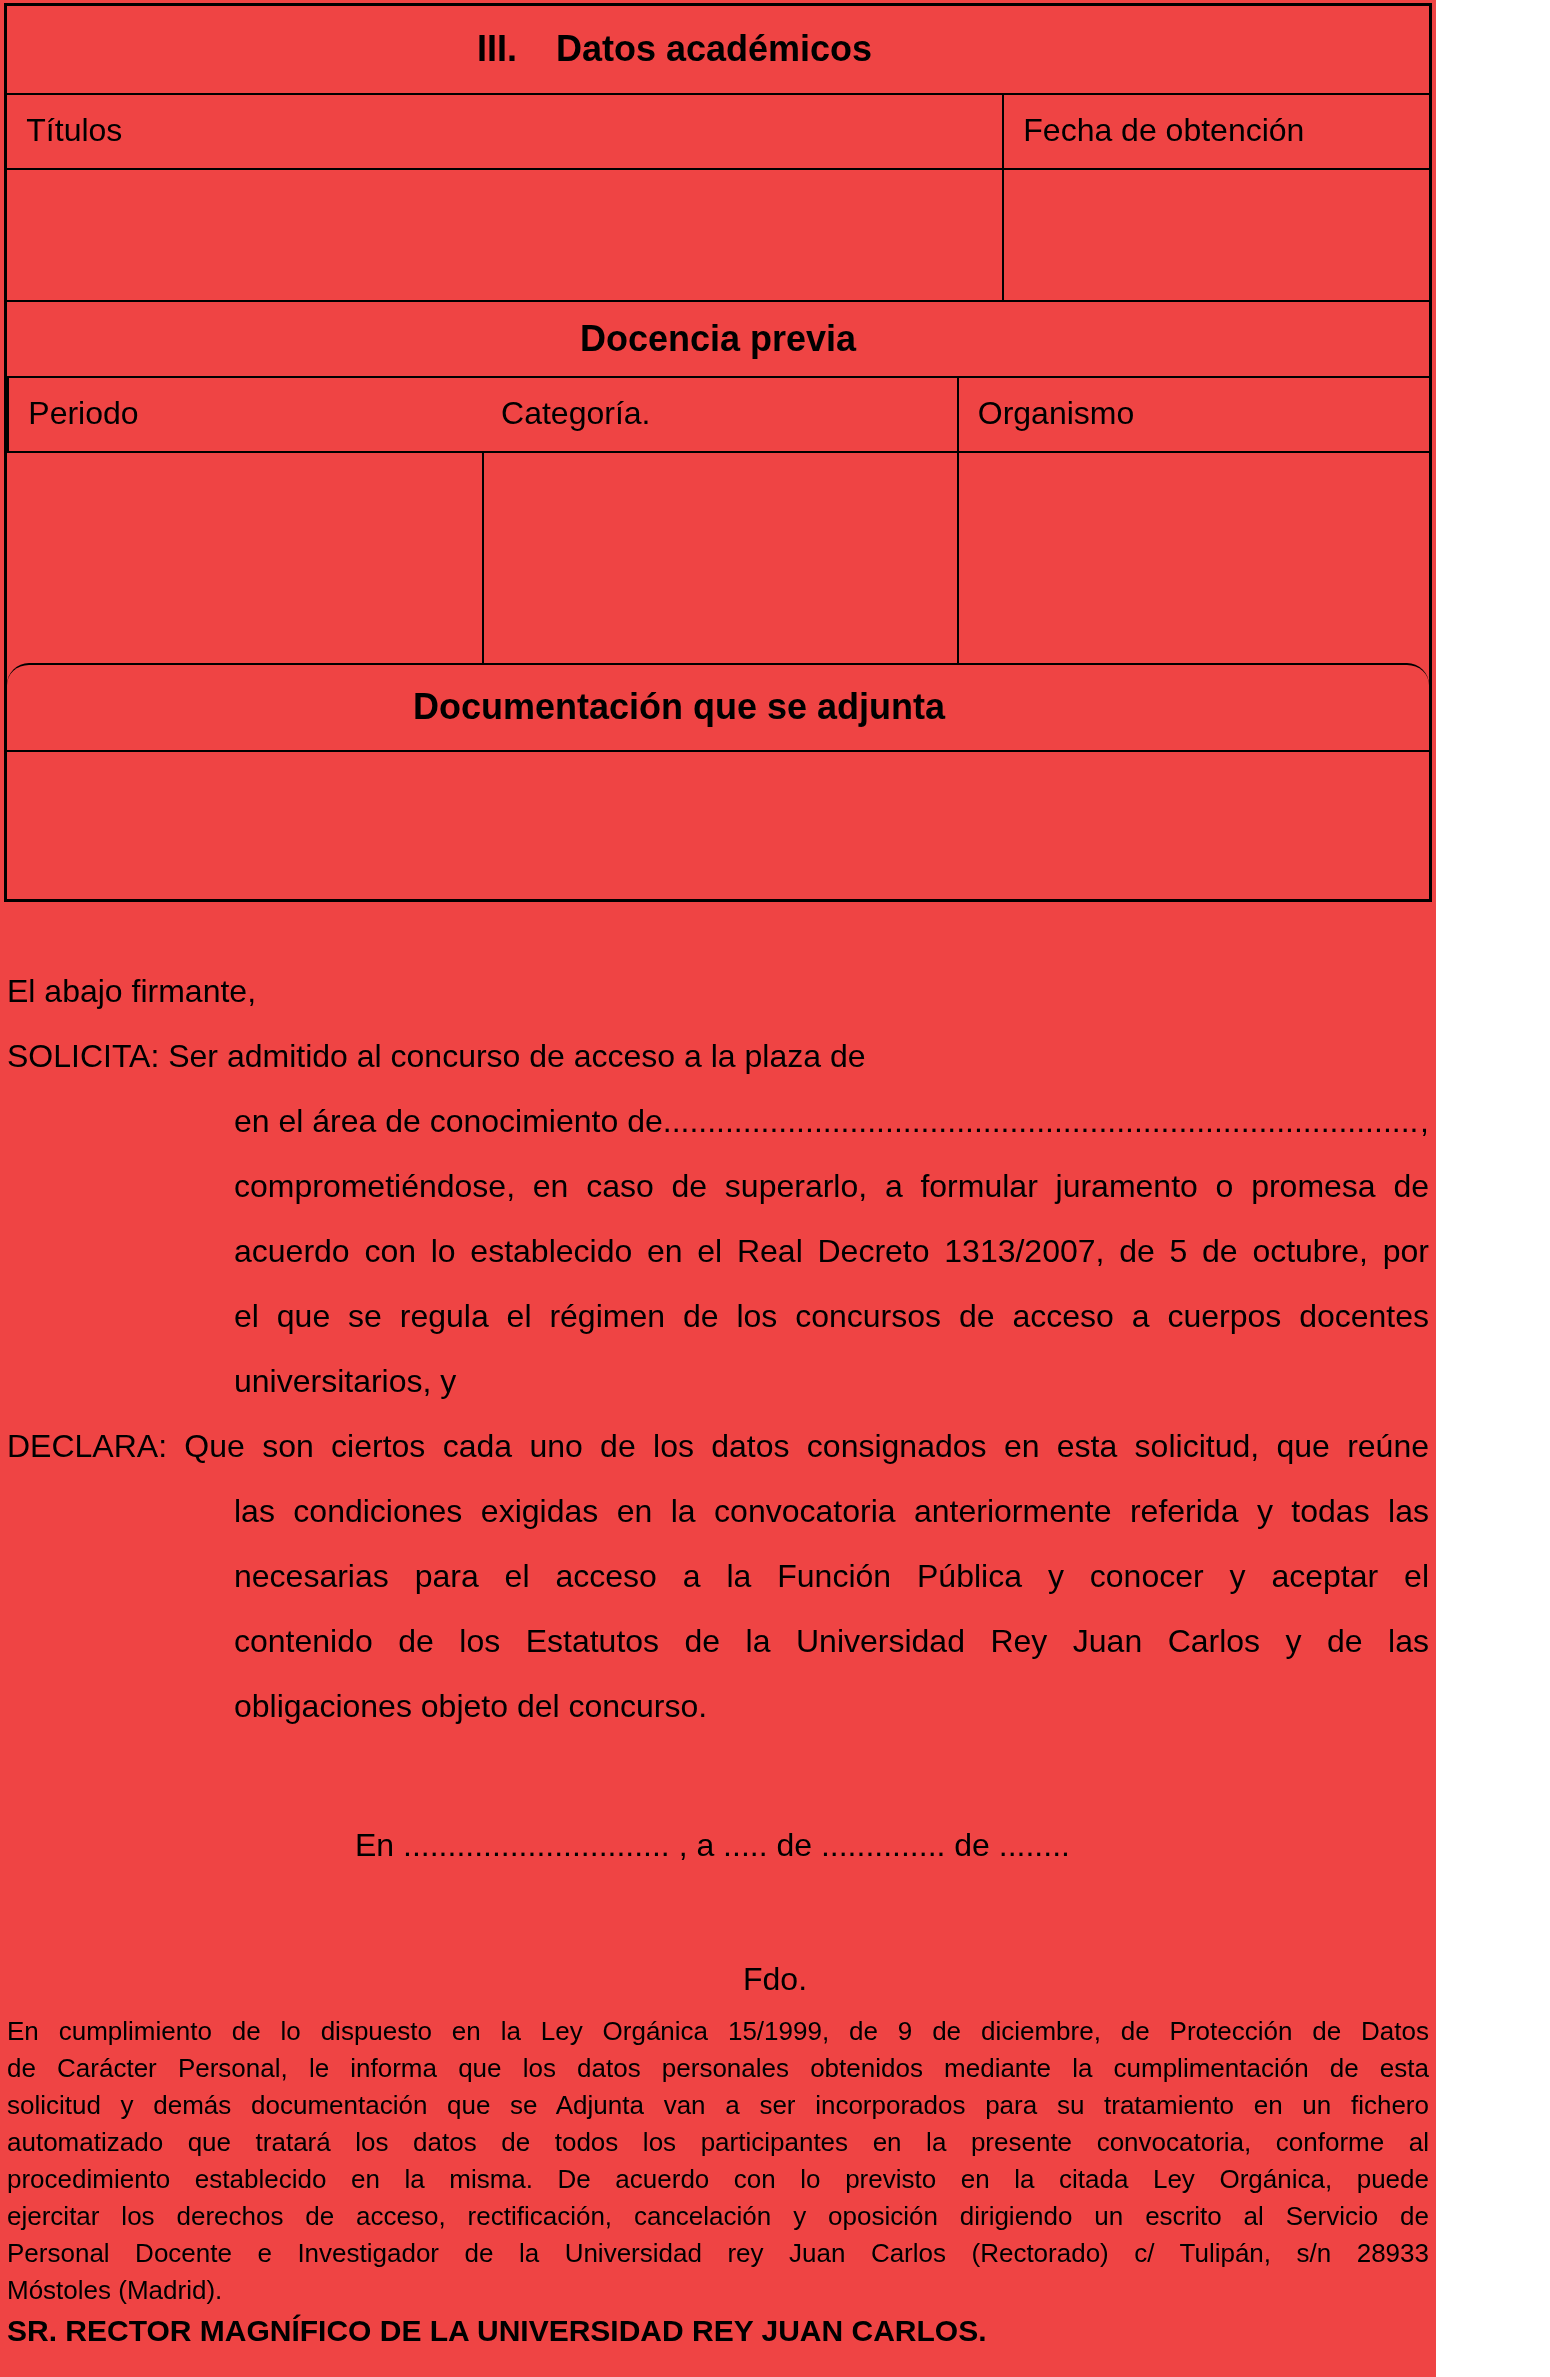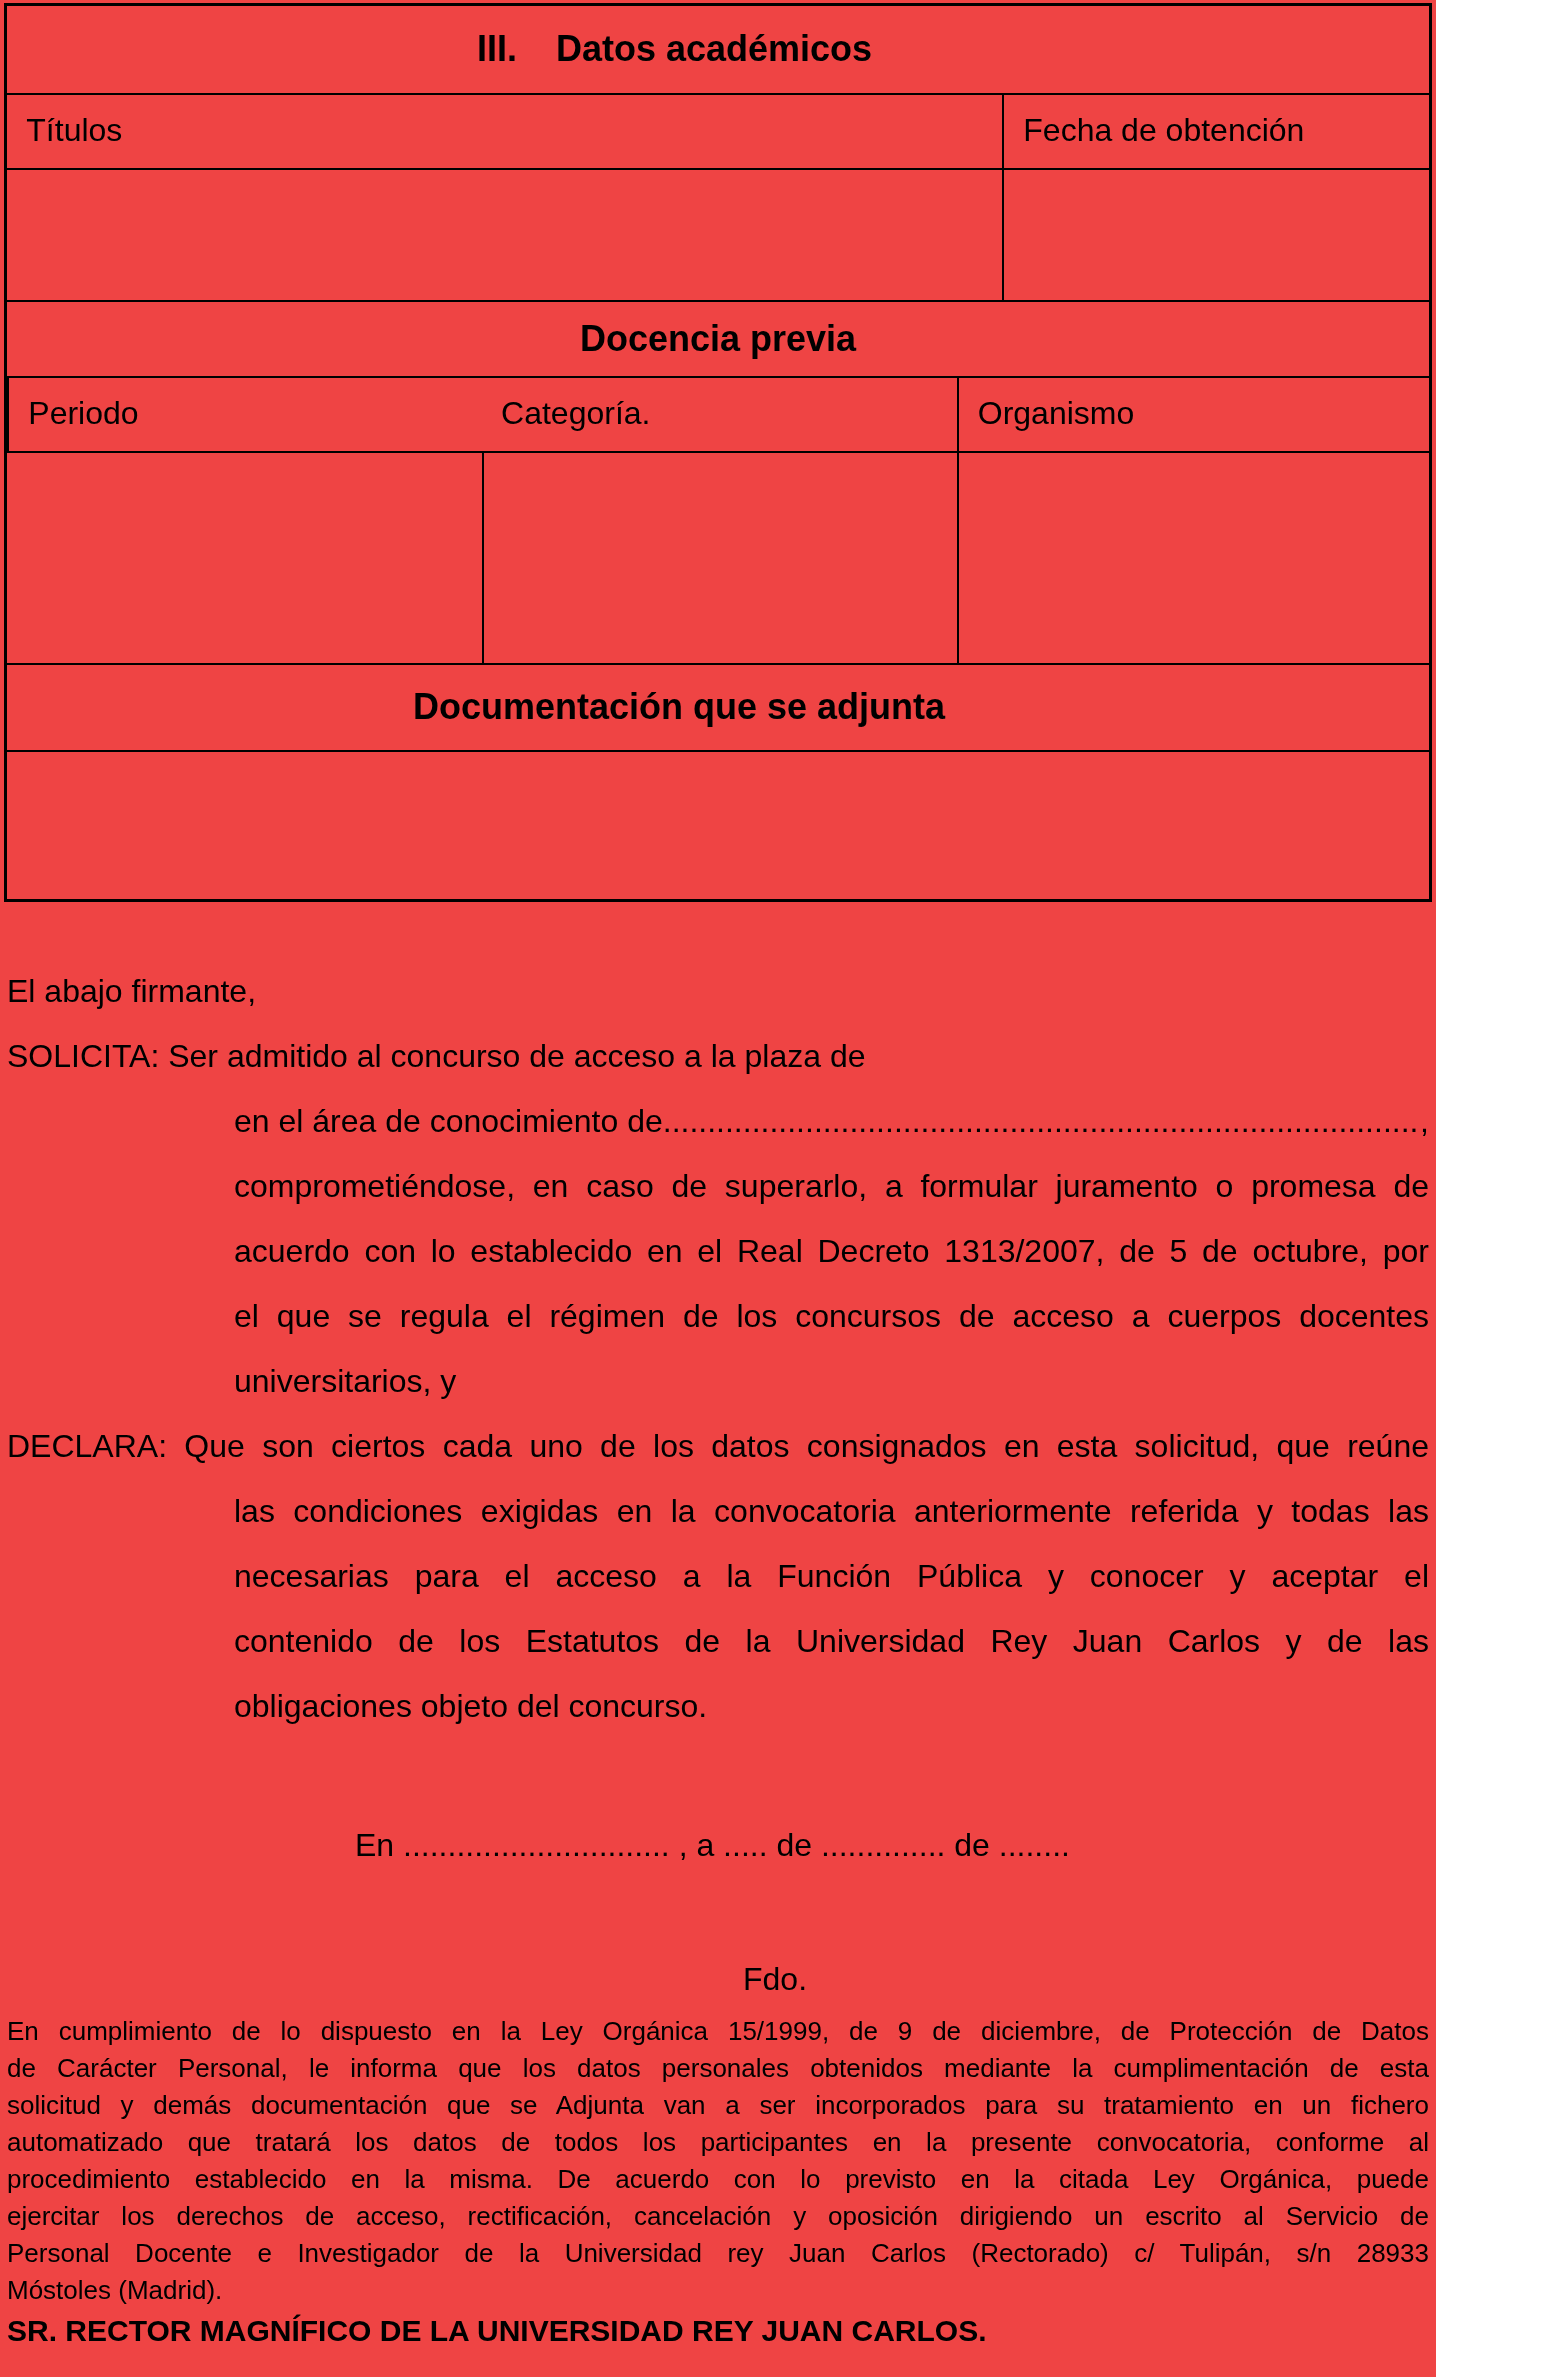--- a/index.html
+++ b/index.html
@@ -19,21 +19,21 @@
   .cell.firstc { border-left: none; }
 
   .hdr-row { justify-content: center; align-items: center; font-weight: bold; font-size: 36px; }
   .r-title   { height: 87px; padding-right: 87px; }
   .r-title .num { margin-right: 39px; }
   .r-heads2  { height: 75px; }
   .r-blank2  { height: 132px; }
   .r-docencia{ height: 76px; }
   .r-heads3  { height: 75px; }
   .r-blank3  { height: 212px; }
-  .r-docu    { height: 87px; padding-right: 78px; }
+  .r-docu    { height: 87px; padding-right: 78px; border-radius: 22px; }
   .r-blank1  { height: 149px; }
 
   .c-wide  { width: 70%; }
   .c-rest  { flex: 1; }
   .c-third { width: 33.4%; }
 
   
   .bodytext { margin: 57px 7px 0 7px; font-size: 32px; line-height: 65px; }
   .bl { white-space: nowrap; }
   .ind { margin-left: 227px; }

